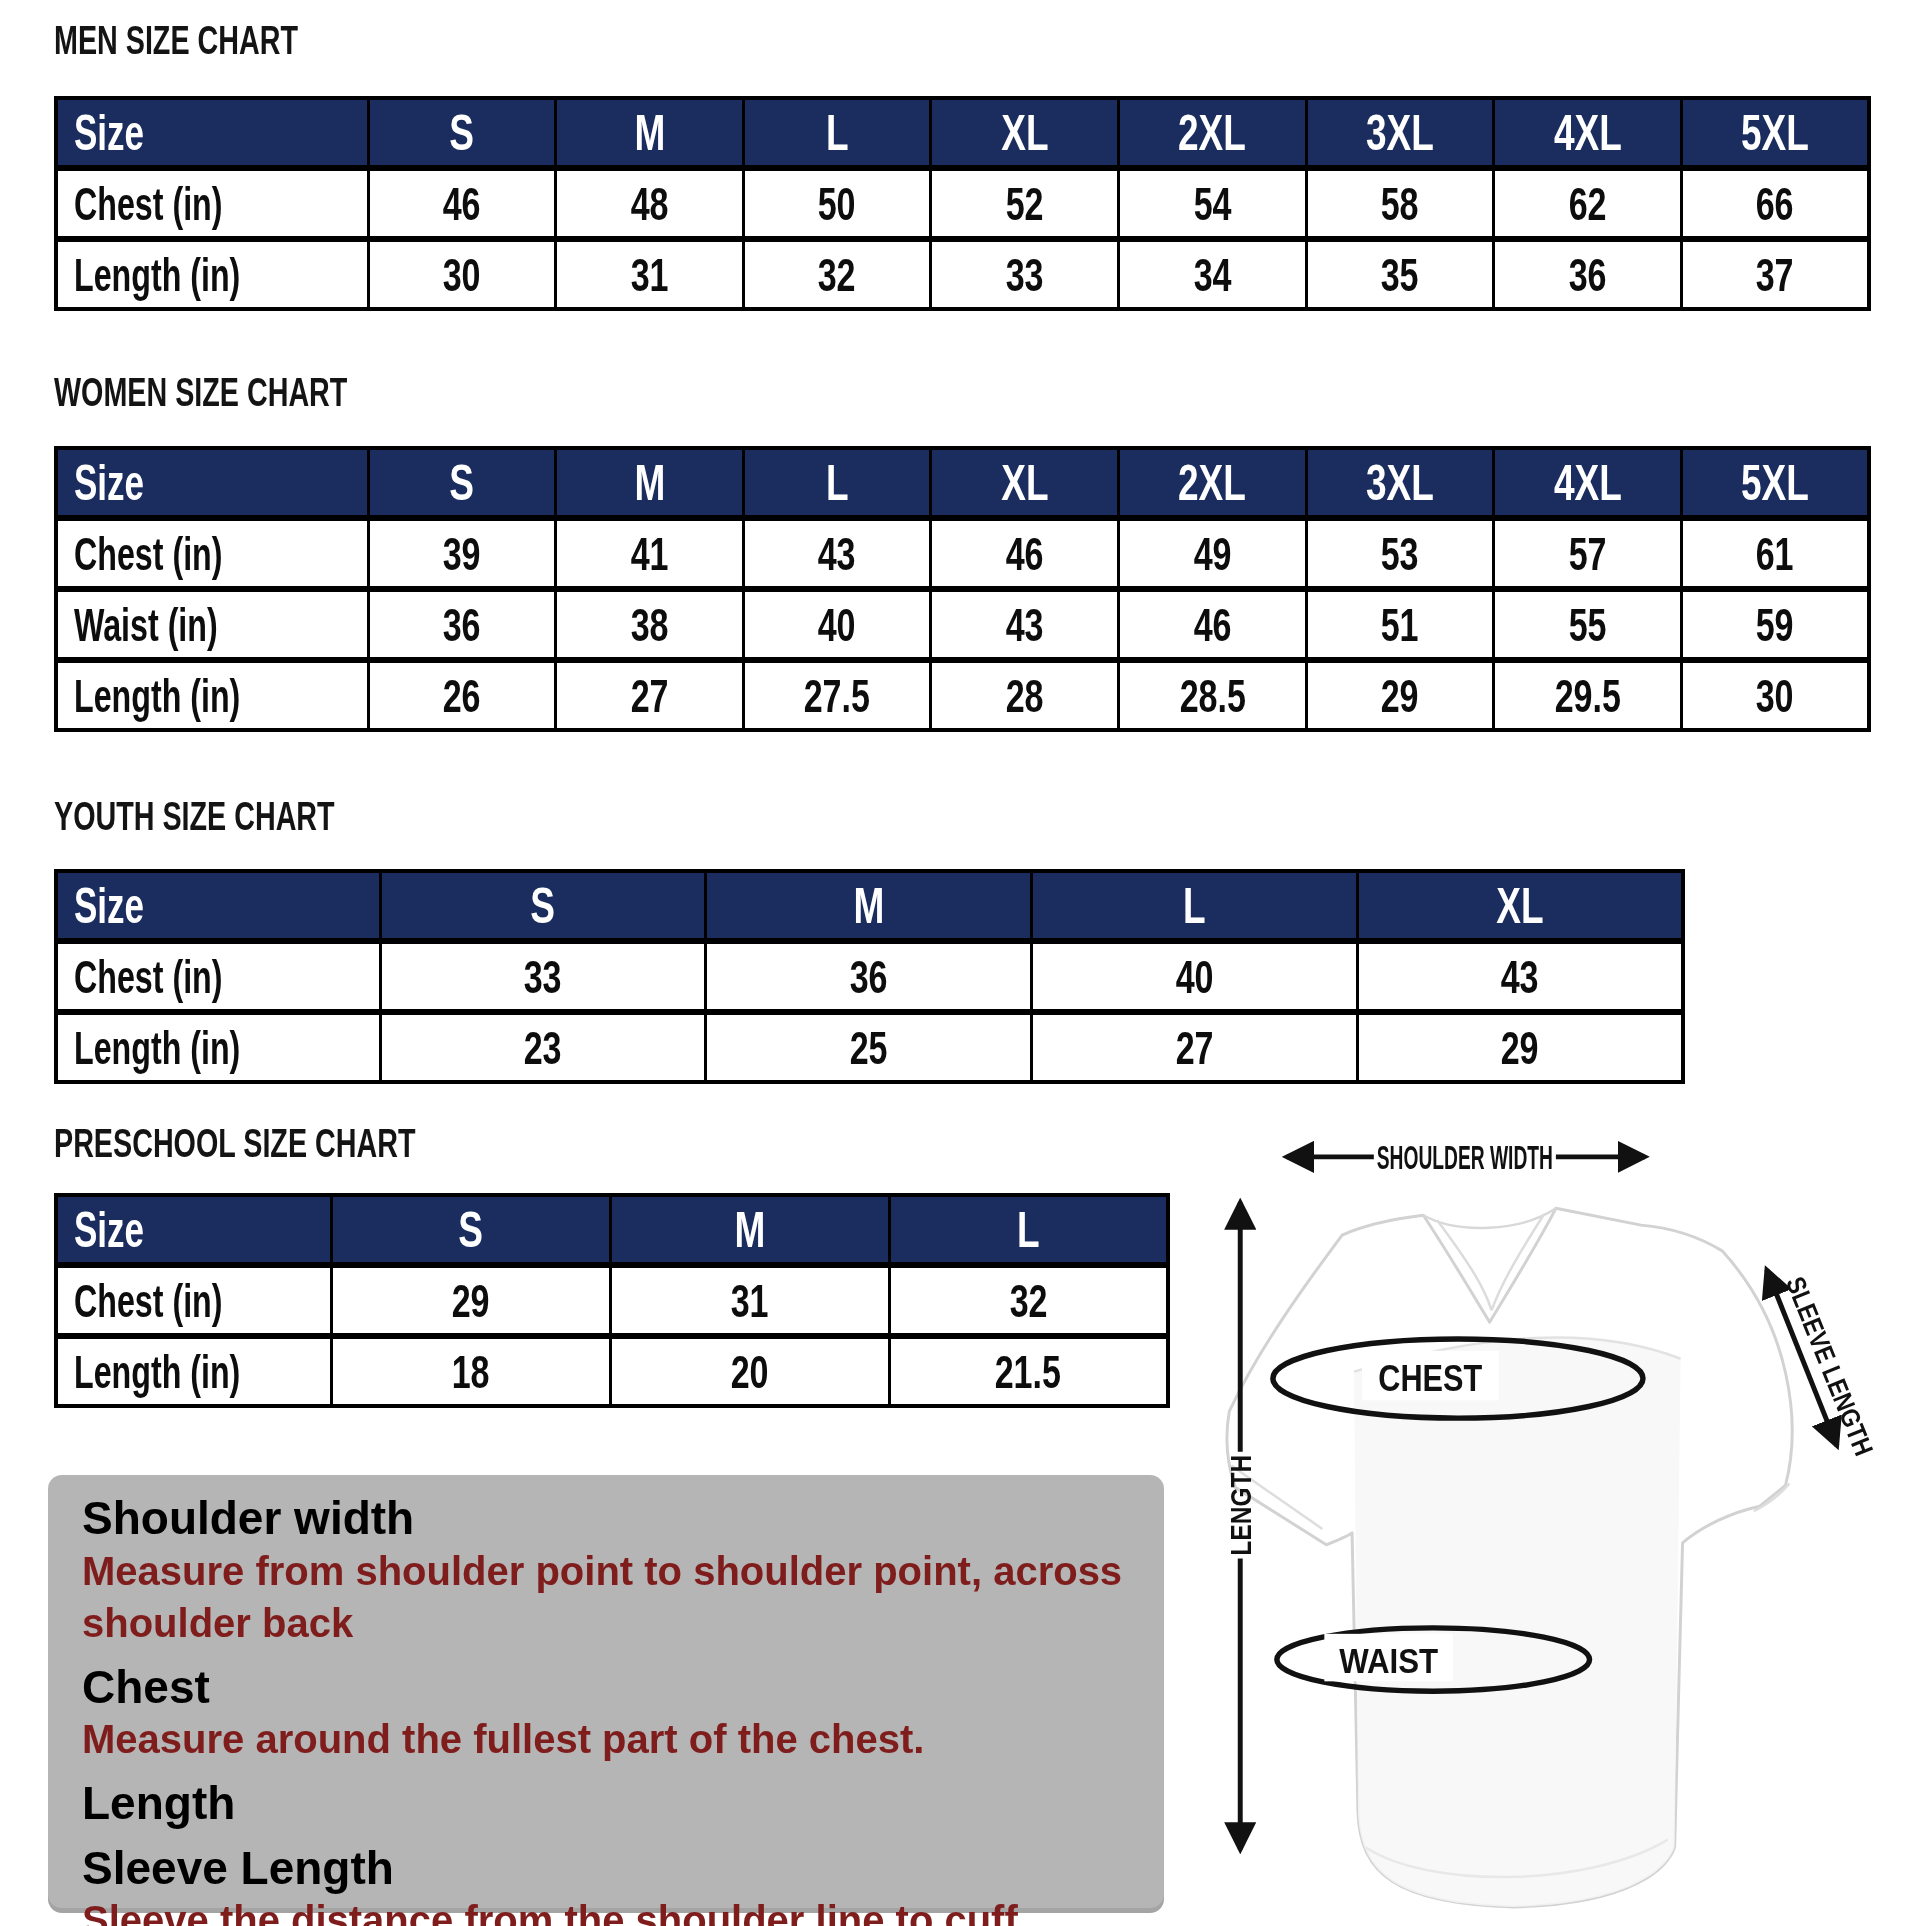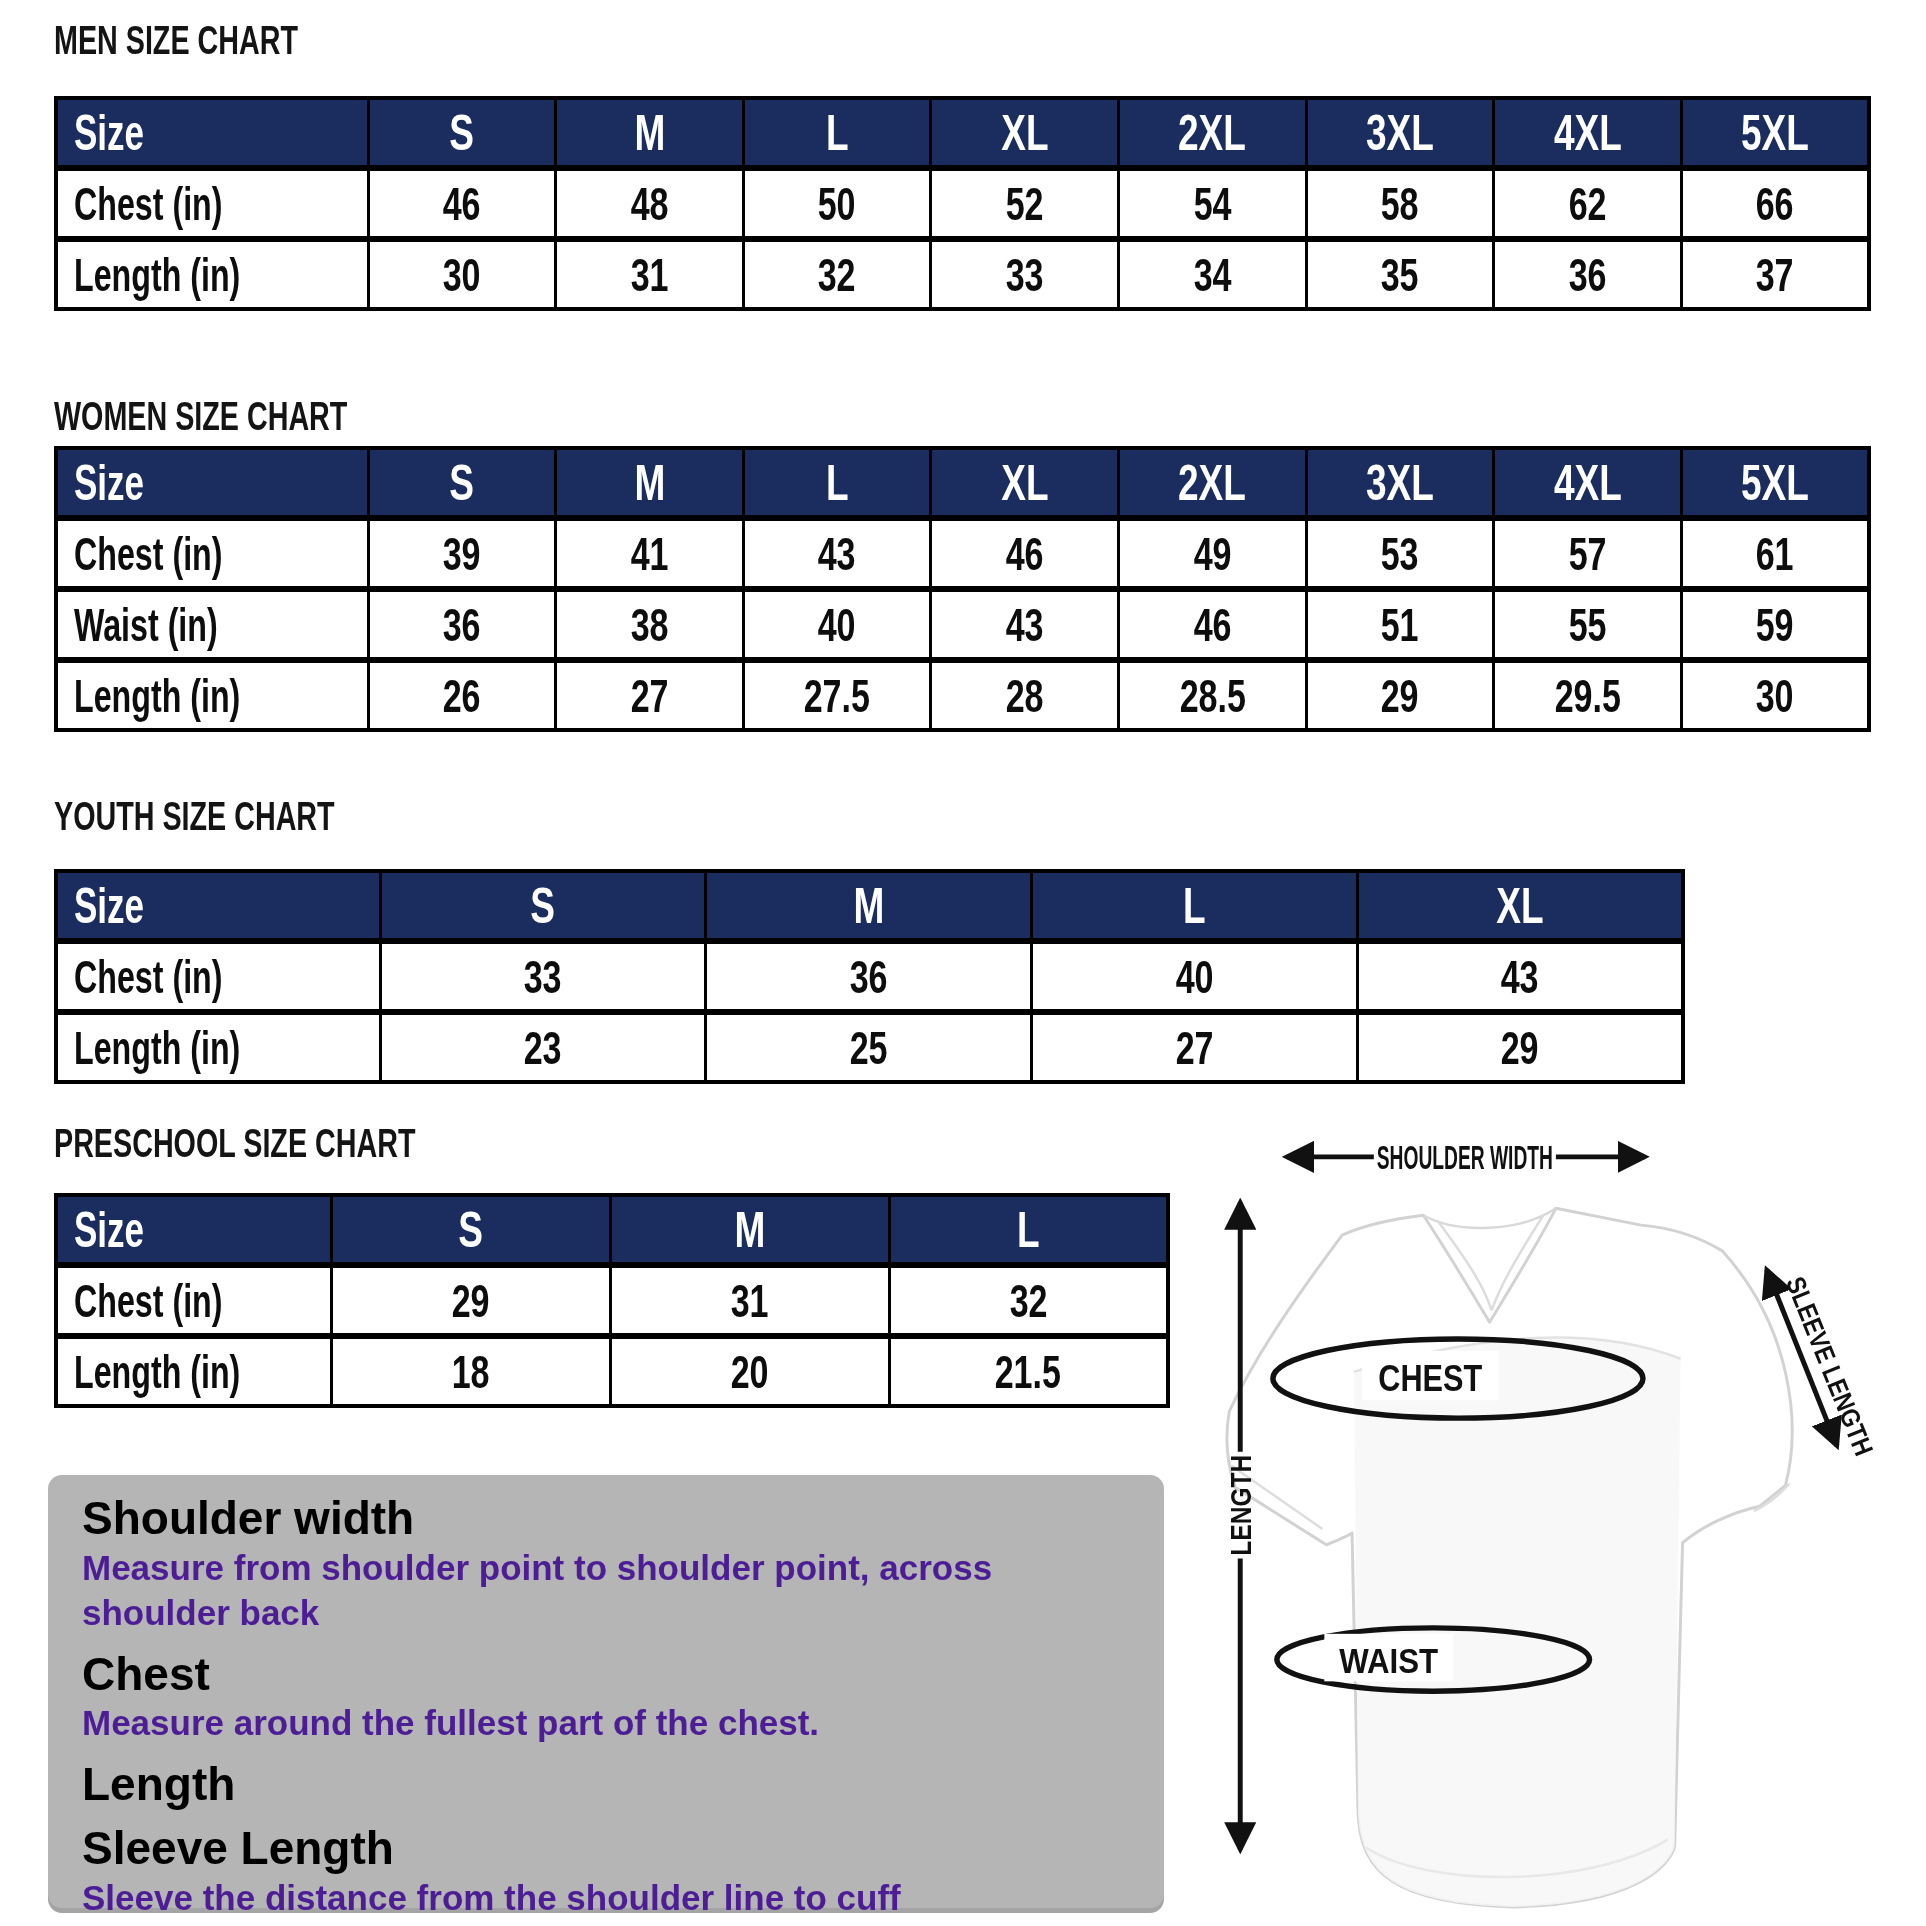--- a/index.html
+++ b/index.html
@@ -21,21 +21,21 @@
   table.size-table th.lab,table.size-table td.lab{text-align:left;padding-left:16px;}
   table.size-table tbody tr+tr td{border-top:6px solid #000;}
   table.size-table{border:4px solid #000;}
 
   
   #guide-box{position:absolute;left:48px;top:1475px;width:1116px;height:433px;
              background:#b5b5b5;border-radius:14px;box-sizing:border-box;
              padding:18px 20px 0 34px;box-shadow:0 5px 0 rgba(90,90,90,.55);}
   .guide-item{margin-bottom:13px;}
   .guide-term{font-size:46px;font-weight:bold;line-height:1.12;color:#000;}
-  .guide-def{font-size:35px;font-weight:bold;line-height:1.3;color:#4c1d95;}
+  .guide-def{font-size:40px;font-weight:bold;line-height:1.3;color:#7f1d1d;}
 
   
   #jersey-diagram{position:absolute;left:1168px;top:1119px;width:758px;height:808px;}
   #jersey-diagram text{font-family:"Liberation Sans",sans-serif;font-weight:bold;fill:#111;}
 </style>
 </head>
 <body>
 
 <div id="page">
 
@@ -84,21 +84,21 @@
           <td><span class="cx">32</span></td>
           <td><span class="cx">33</span></td>
           <td><span class="cx">34</span></td>
           <td><span class="cx">35</span></td>
           <td><span class="cx">36</span></td>
           <td><span class="cx">37</span></td>
         </tr>
       </tbody>
     </table>
 
-  <div class="chart-title" style="top:396px">
+  <div class="chart-title" style="top:372px">
     <span class="cx-l">WOMEN SIZE CHART</span>
   </div>
   <table class="size-table" style="top:446px;width:1817px">
       <colgroup>
         <col style="width: 312px;">
         <col>
         <col>
         <col>
         <col>
         <col>

